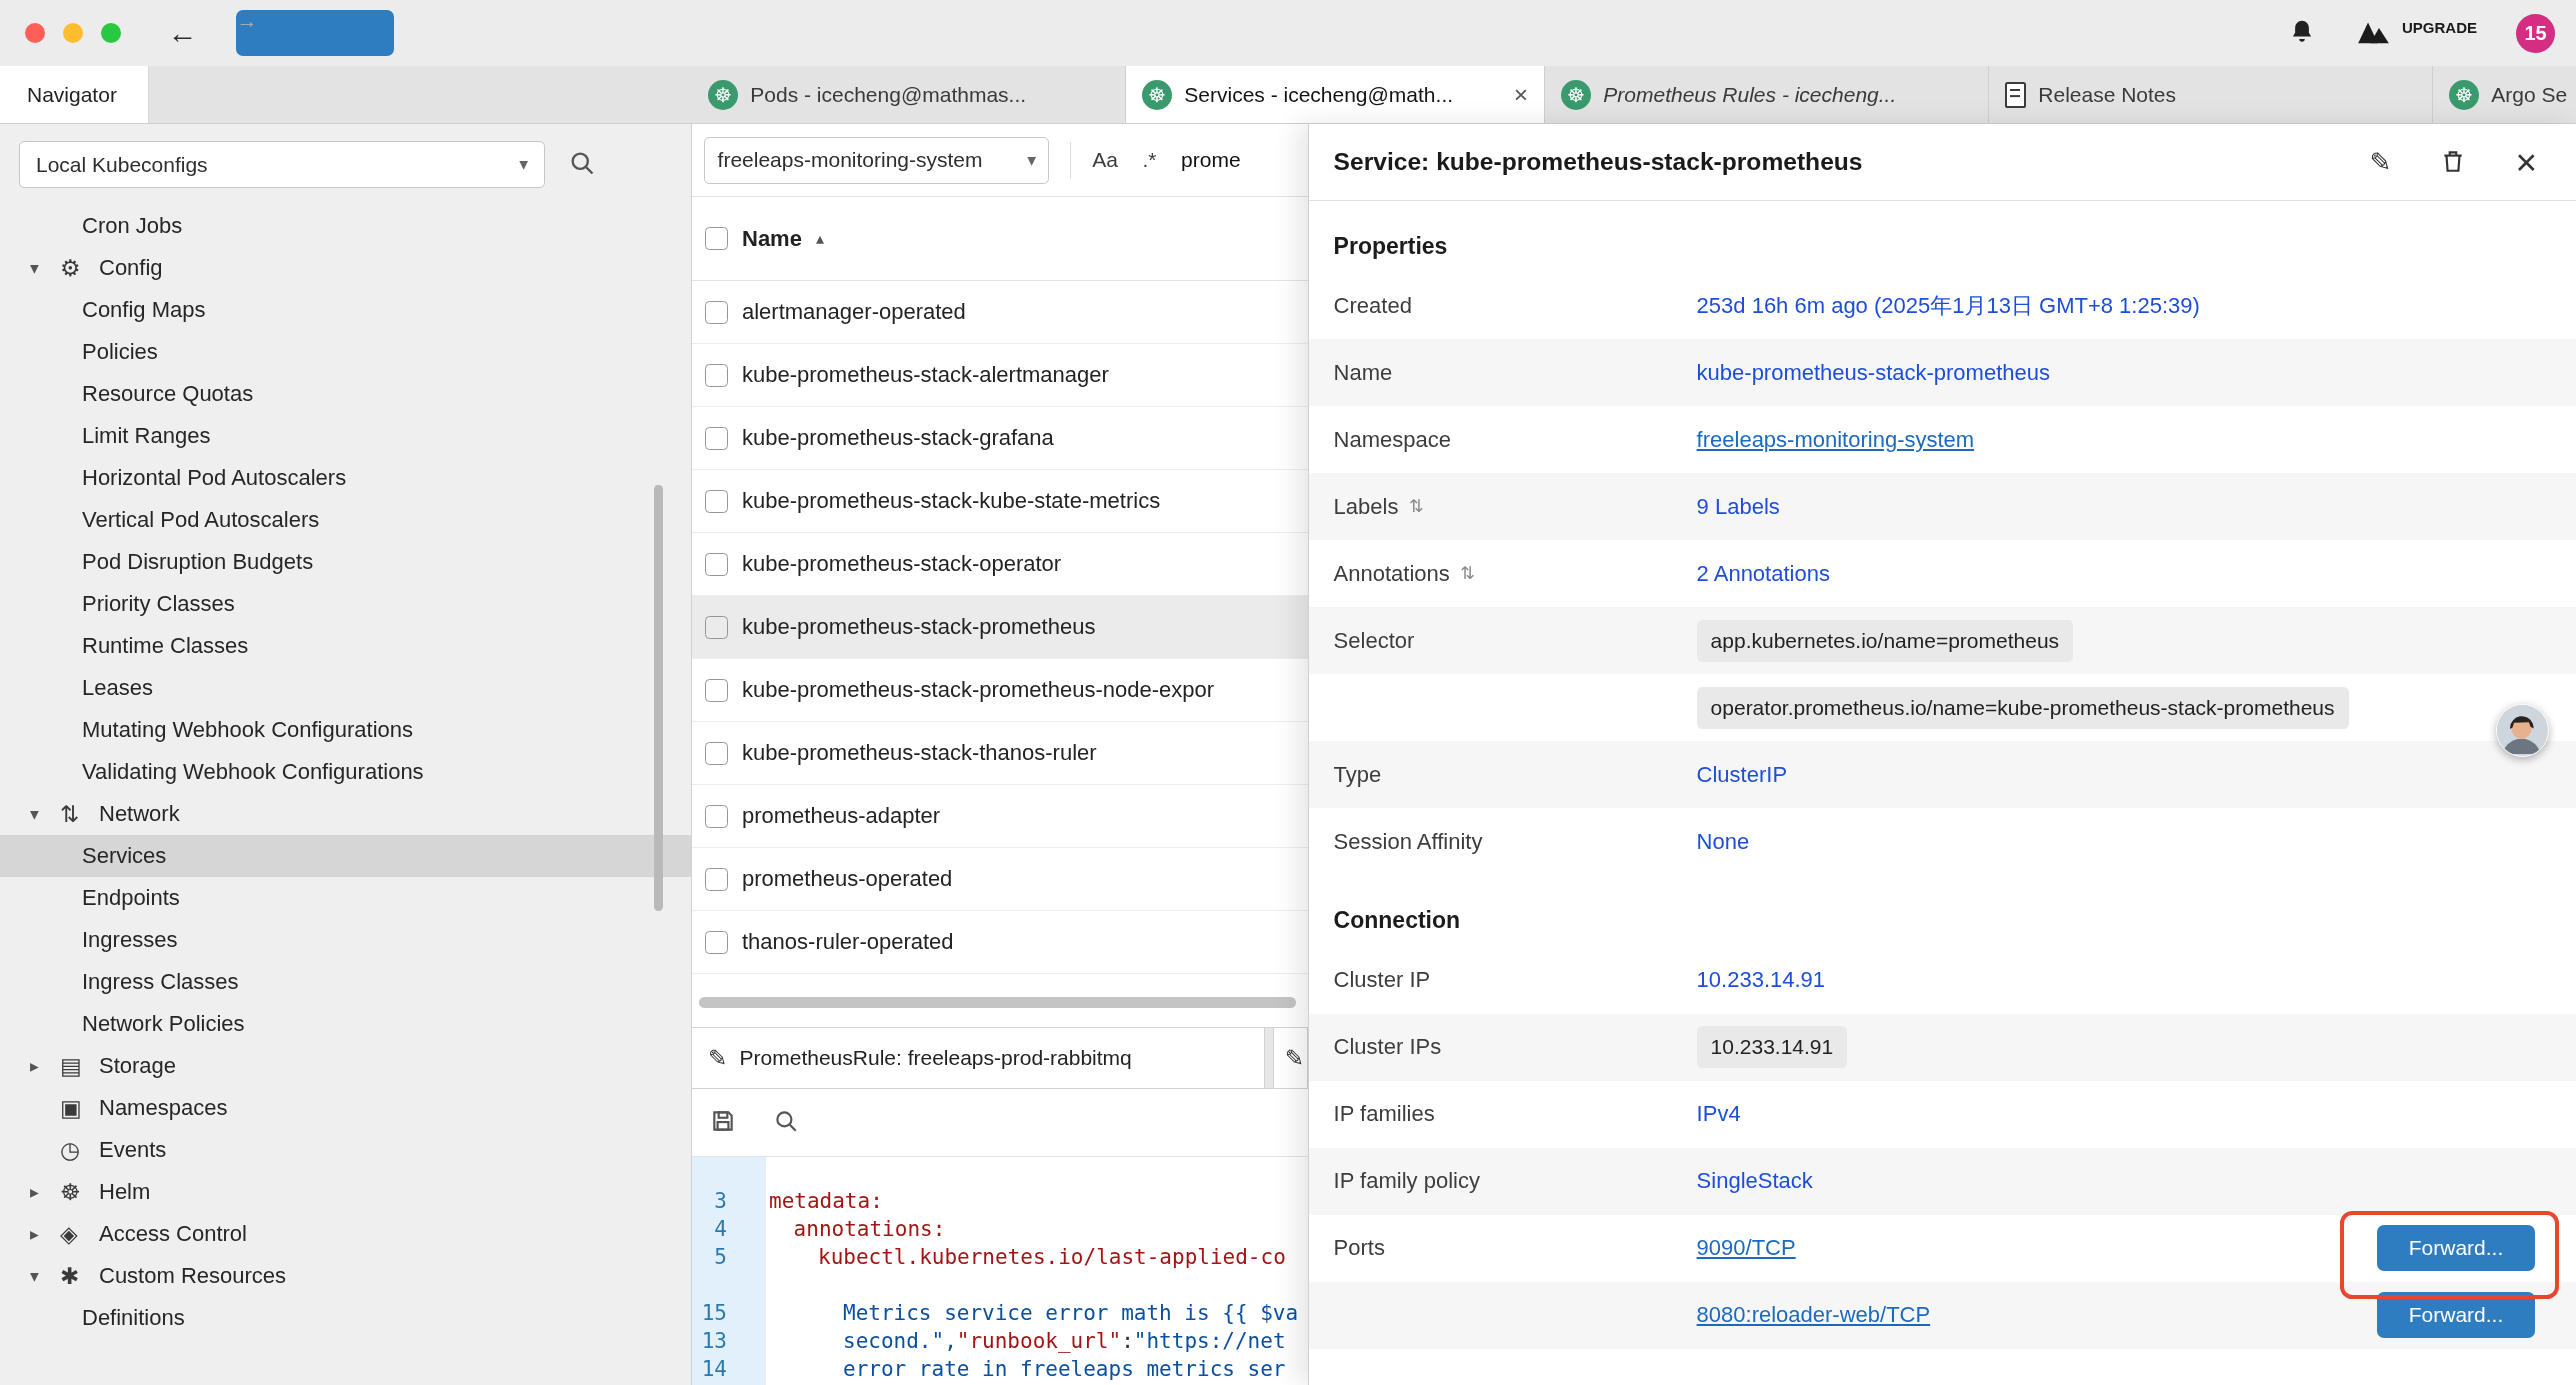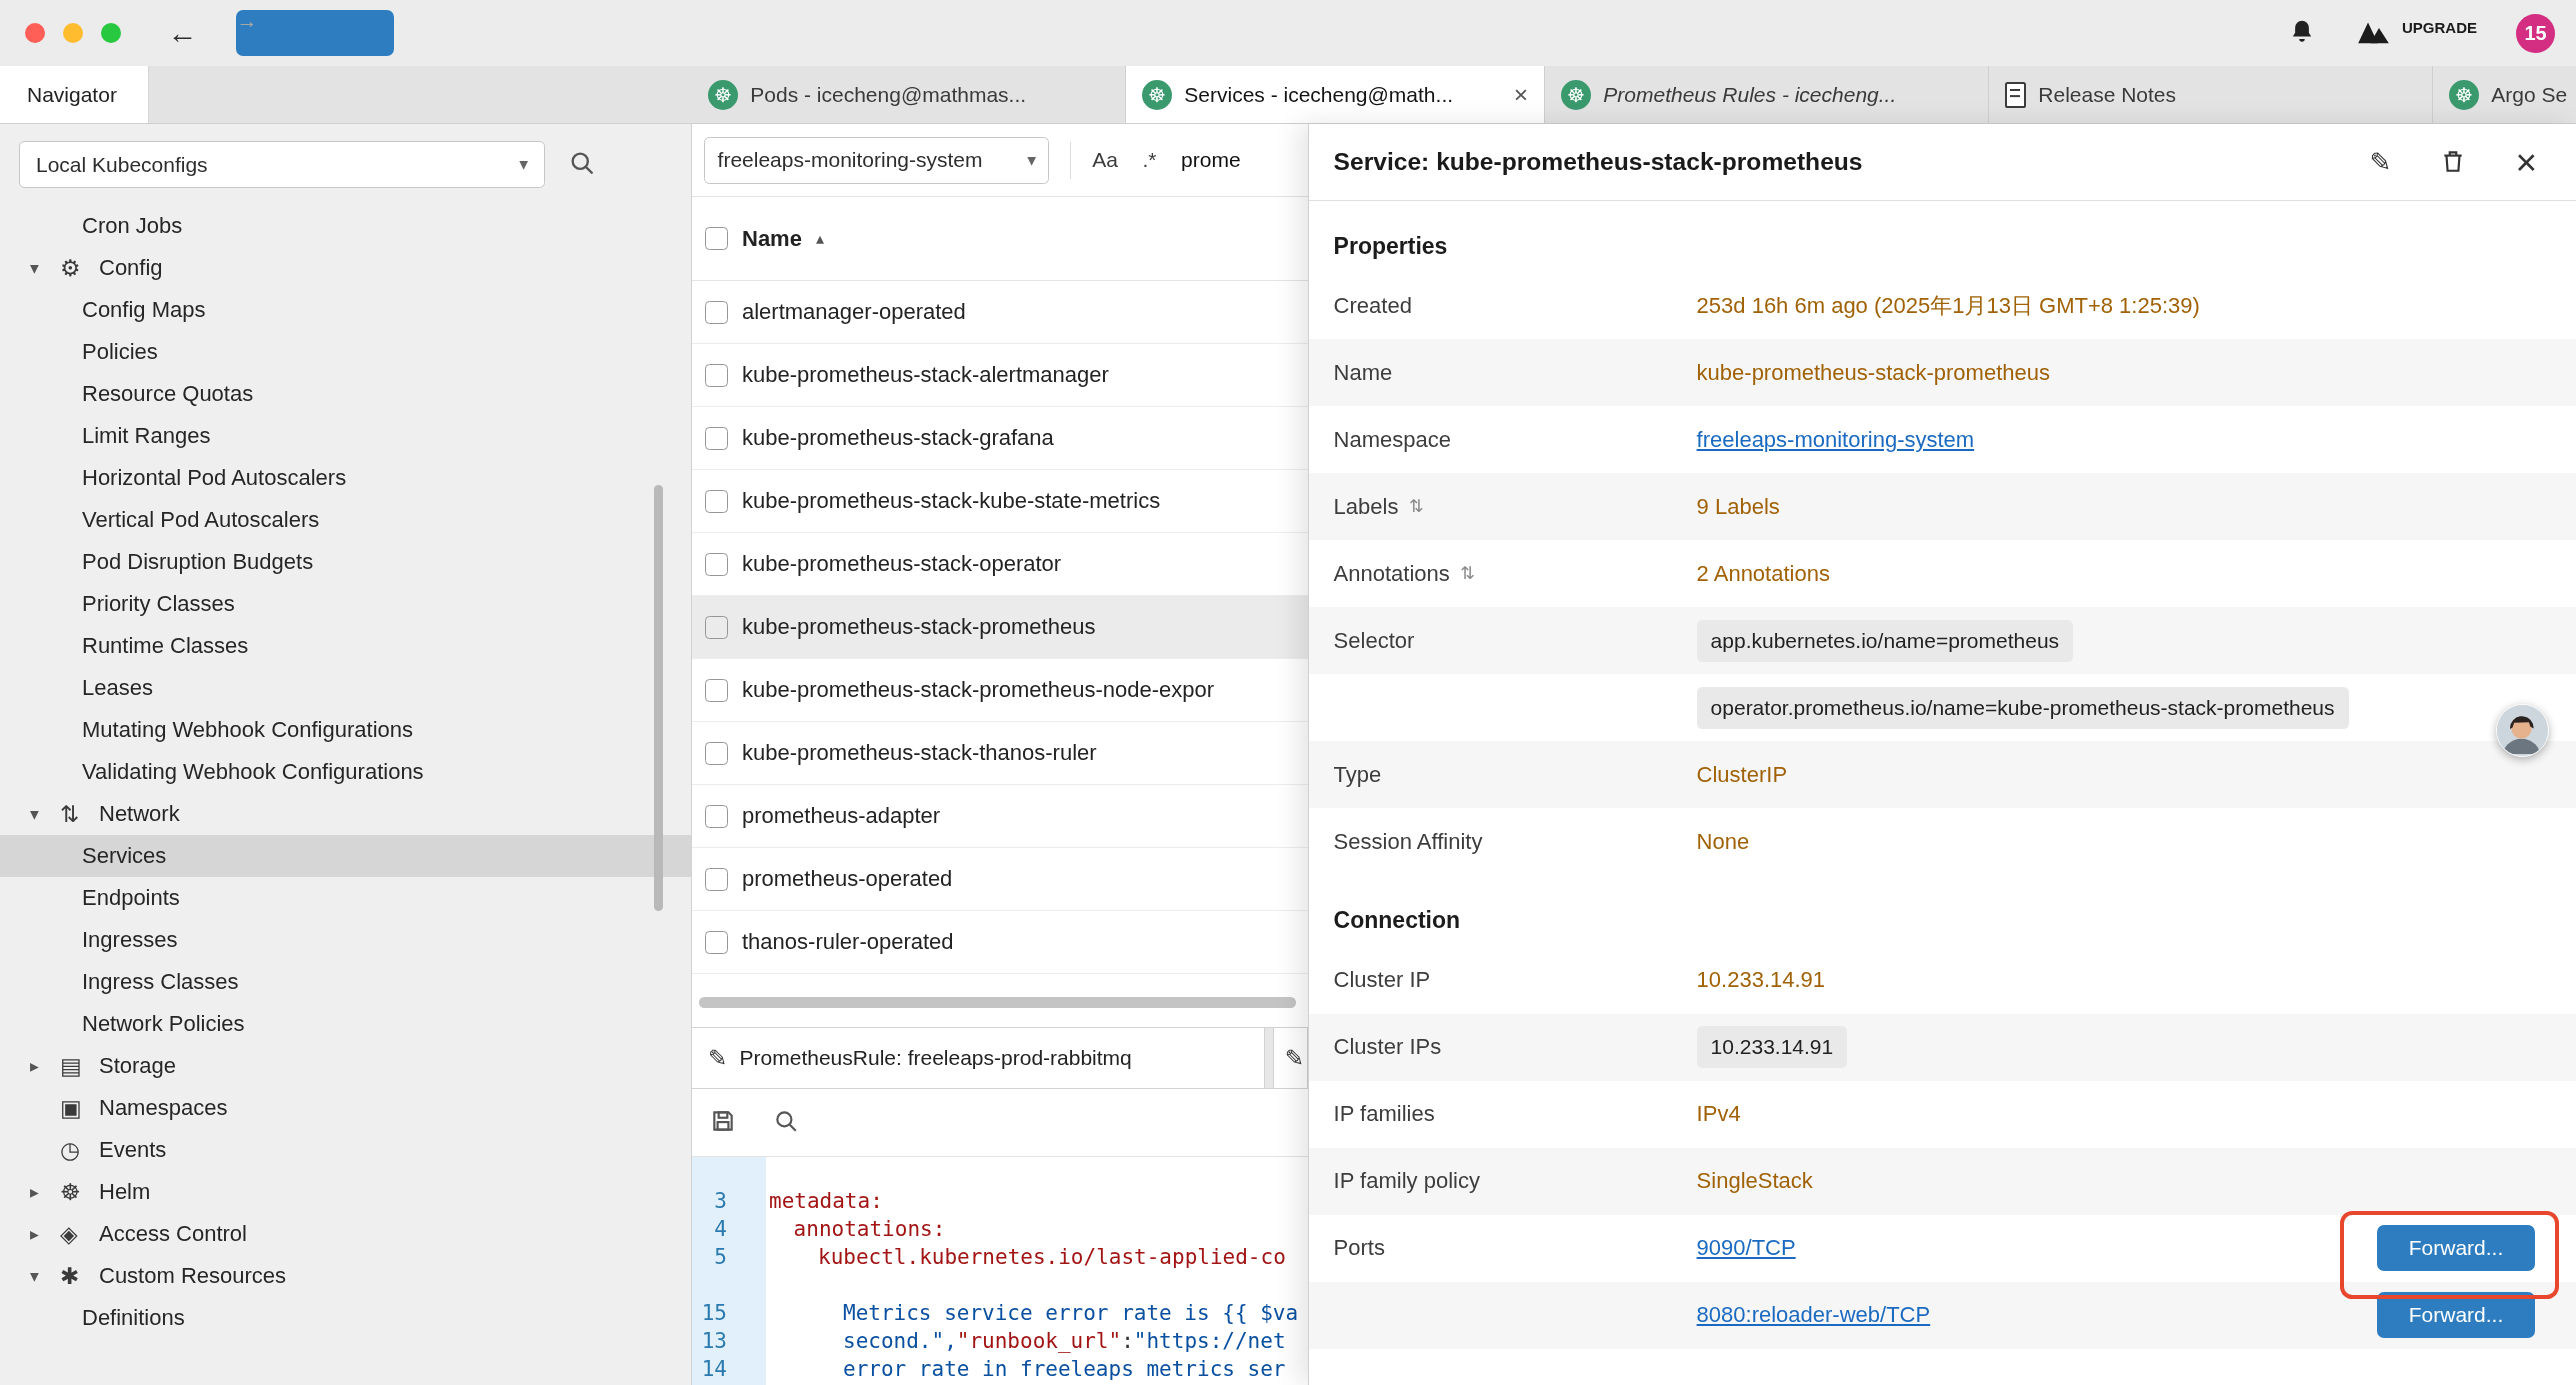--- a/index.html
+++ b/index.html
@@ -102,21 +102,21 @@
            padding:0 39px 0 24.6px; }
   .dhead h2 { font-size:24.6px; font-weight:700; color:#1a1a1a; }
   .dicons { margin-left:auto; display:flex; align-items:center; gap:49px; }
   .dicons .pencil { font-size:26px; }
   .dclose { font-size:37px; color:#333; line-height:1; }
   .sectitle { font-size:23px; font-weight:700; color:#1c1c1c; margin:32px 0 12.3px; padding-left:24.6px; }
   .drow { min-height:67px; display:flex; align-items:center; padding-left:24.6px; position:relative; }
   .drow.alt { background:#f6f6f6; }
   .dlabel { width:363px; flex-shrink:0; color:#3d3d3d; font-size:22px; display:flex; align-items:center; gap:10.5px; }
   .expand { color:#888; font-size:17.5px; }
-  .dval { color:#a16207; font-size:22px; }
+  .dval { color:#1d4ed8; font-size:22px; }
   .dlink { color:#1a6ac1; text-decoration:underline; font-size:22px; }
   .dchip { background:#e9e9e9; border-radius:5.3px; padding:8.8px 14px; font-size:21px; color:#222; }
   .fwd { margin-left:auto; margin-right:41px; width:158px; height:46px; background:#2d7dc0; color:#fff;
          border:none; border-radius:7px; font-size:21px; font-family:"Liberation Sans", sans-serif; }
   .annotation { position:absolute; right:17.5px; top:-3.5px; width:219px; height:88px;
                 border:4.4px solid #e8472e; border-radius:12.3px; pointer-events:none; z-index:5; }
   .avatar { position:absolute; left:1187px; top:580px; width:53px; height:53px; border-radius:50%;
             border:1.8px solid #fff; box-shadow:0 2.6px 8.8px rgba(0,0,0,.30); overflow:hidden; background:#cdd6dd; z-index:6; }
 </style>
 </head>
@@ -397,21 +397,21 @@
           <div class="cline">
             <span class="lnum">5</span>
             <span class="ltext" style="margin-left: 49px;"><span class="c-key">kubectl.kubernetes.io/last-applied-co</span></span>
           </div>
           <div class="cline">
             <span class="lnum"></span>
             <span class="ltext" style="margin-left: 0px;"></span>
           </div>
           <div class="cline">
             <span class="lnum">15</span>
-            <span class="ltext" style="margin-left: 74px;"><span class="c-str">Metrics service error rate is {{ $va</span></span>
+            <span class="ltext" style="margin-left: 74px;"><span class="c-str">Metrics service error math is {{ $va</span></span>
           </div>
           <div class="cline">
             <span class="lnum">13</span>
             <span class="ltext" style="margin-left: 74px;"><span class="c-str">second.",</span><span class="c-key">"runbook_url"</span><span class="c-plain">:</span><span class="c-str">"https://net</span></span>
           </div>
           <div class="cline">
             <span class="lnum">14</span>
             <span class="ltext" style="margin-left: 74px;"><span class="c-str">error rate in freeleaps metrics ser</span></span>
           </div>
         </div>

